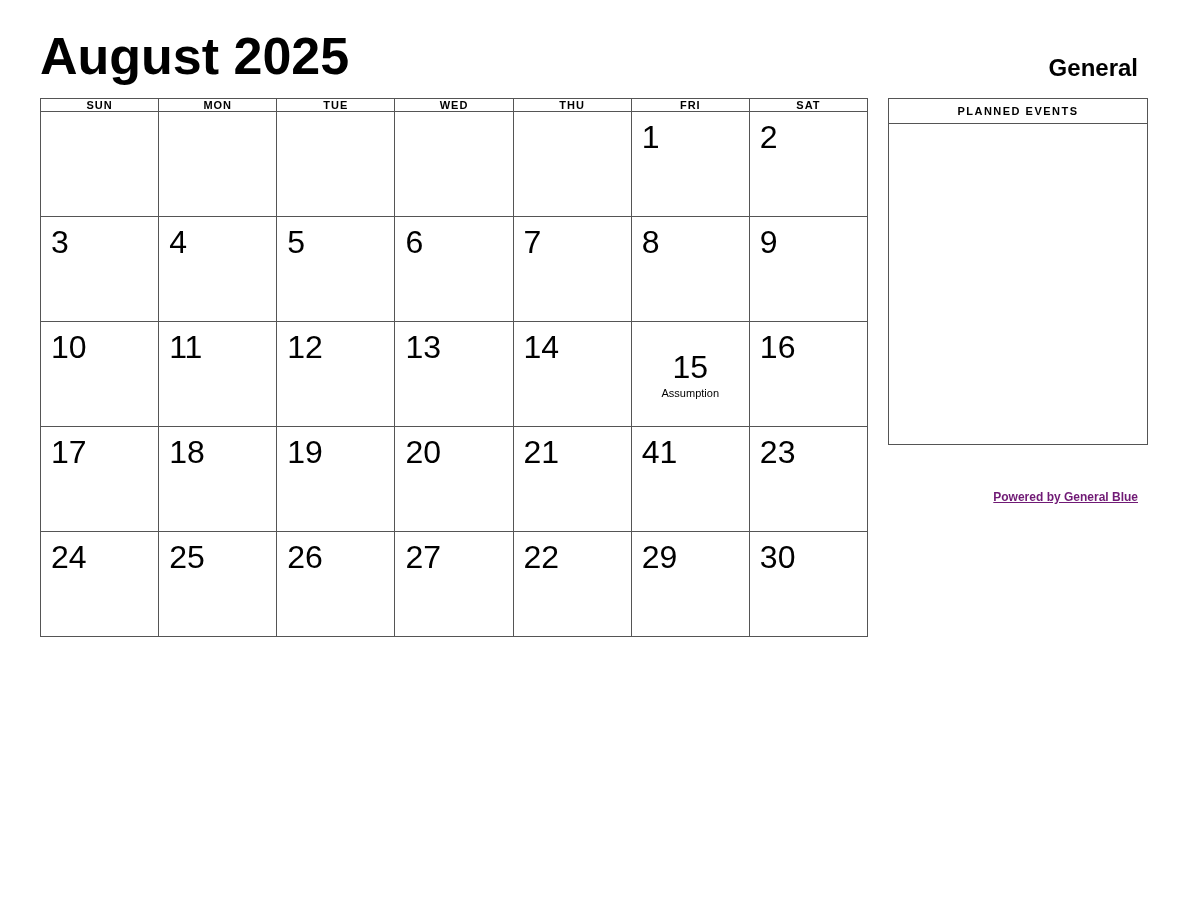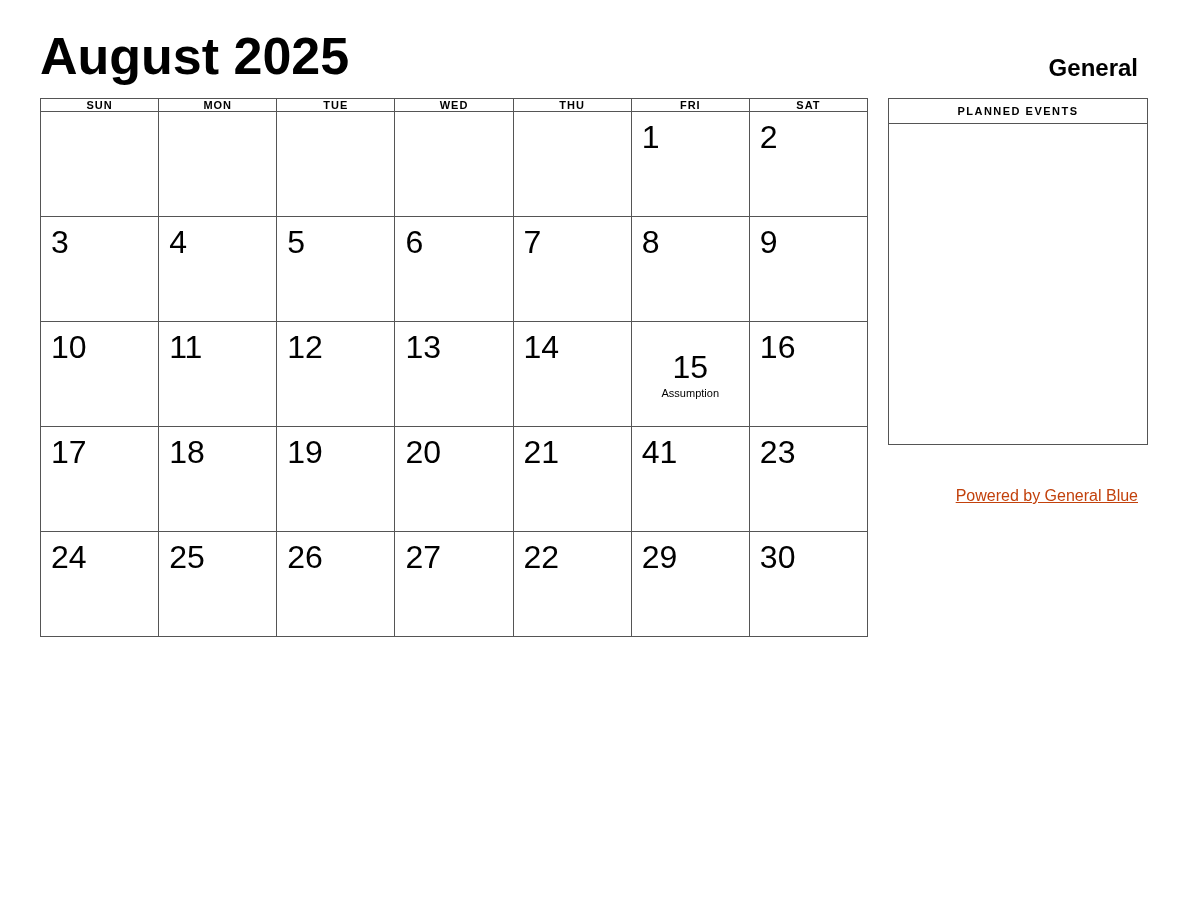--- a/index.html
+++ b/index.html
@@ -99,23 +99,24 @@
     }
     .notes-body {
       height: 270px;
     }
     .footer {
       text-align: right;
       margin-top: 10px;
       padding-right: 10px;
     }
     .footer a {
-      font-size: 16px;
-      color: #c2410c;
+      font-size: 12px;
+      color: #701a75;
       text-decoration: underline;
+      font-weight: bold;
     }
     .empty-cell {
       background: #fff;
     }
   </style>
 </head>
 <body>
 
 <div class="header">
   <div class="month-title">August 2025</div>

